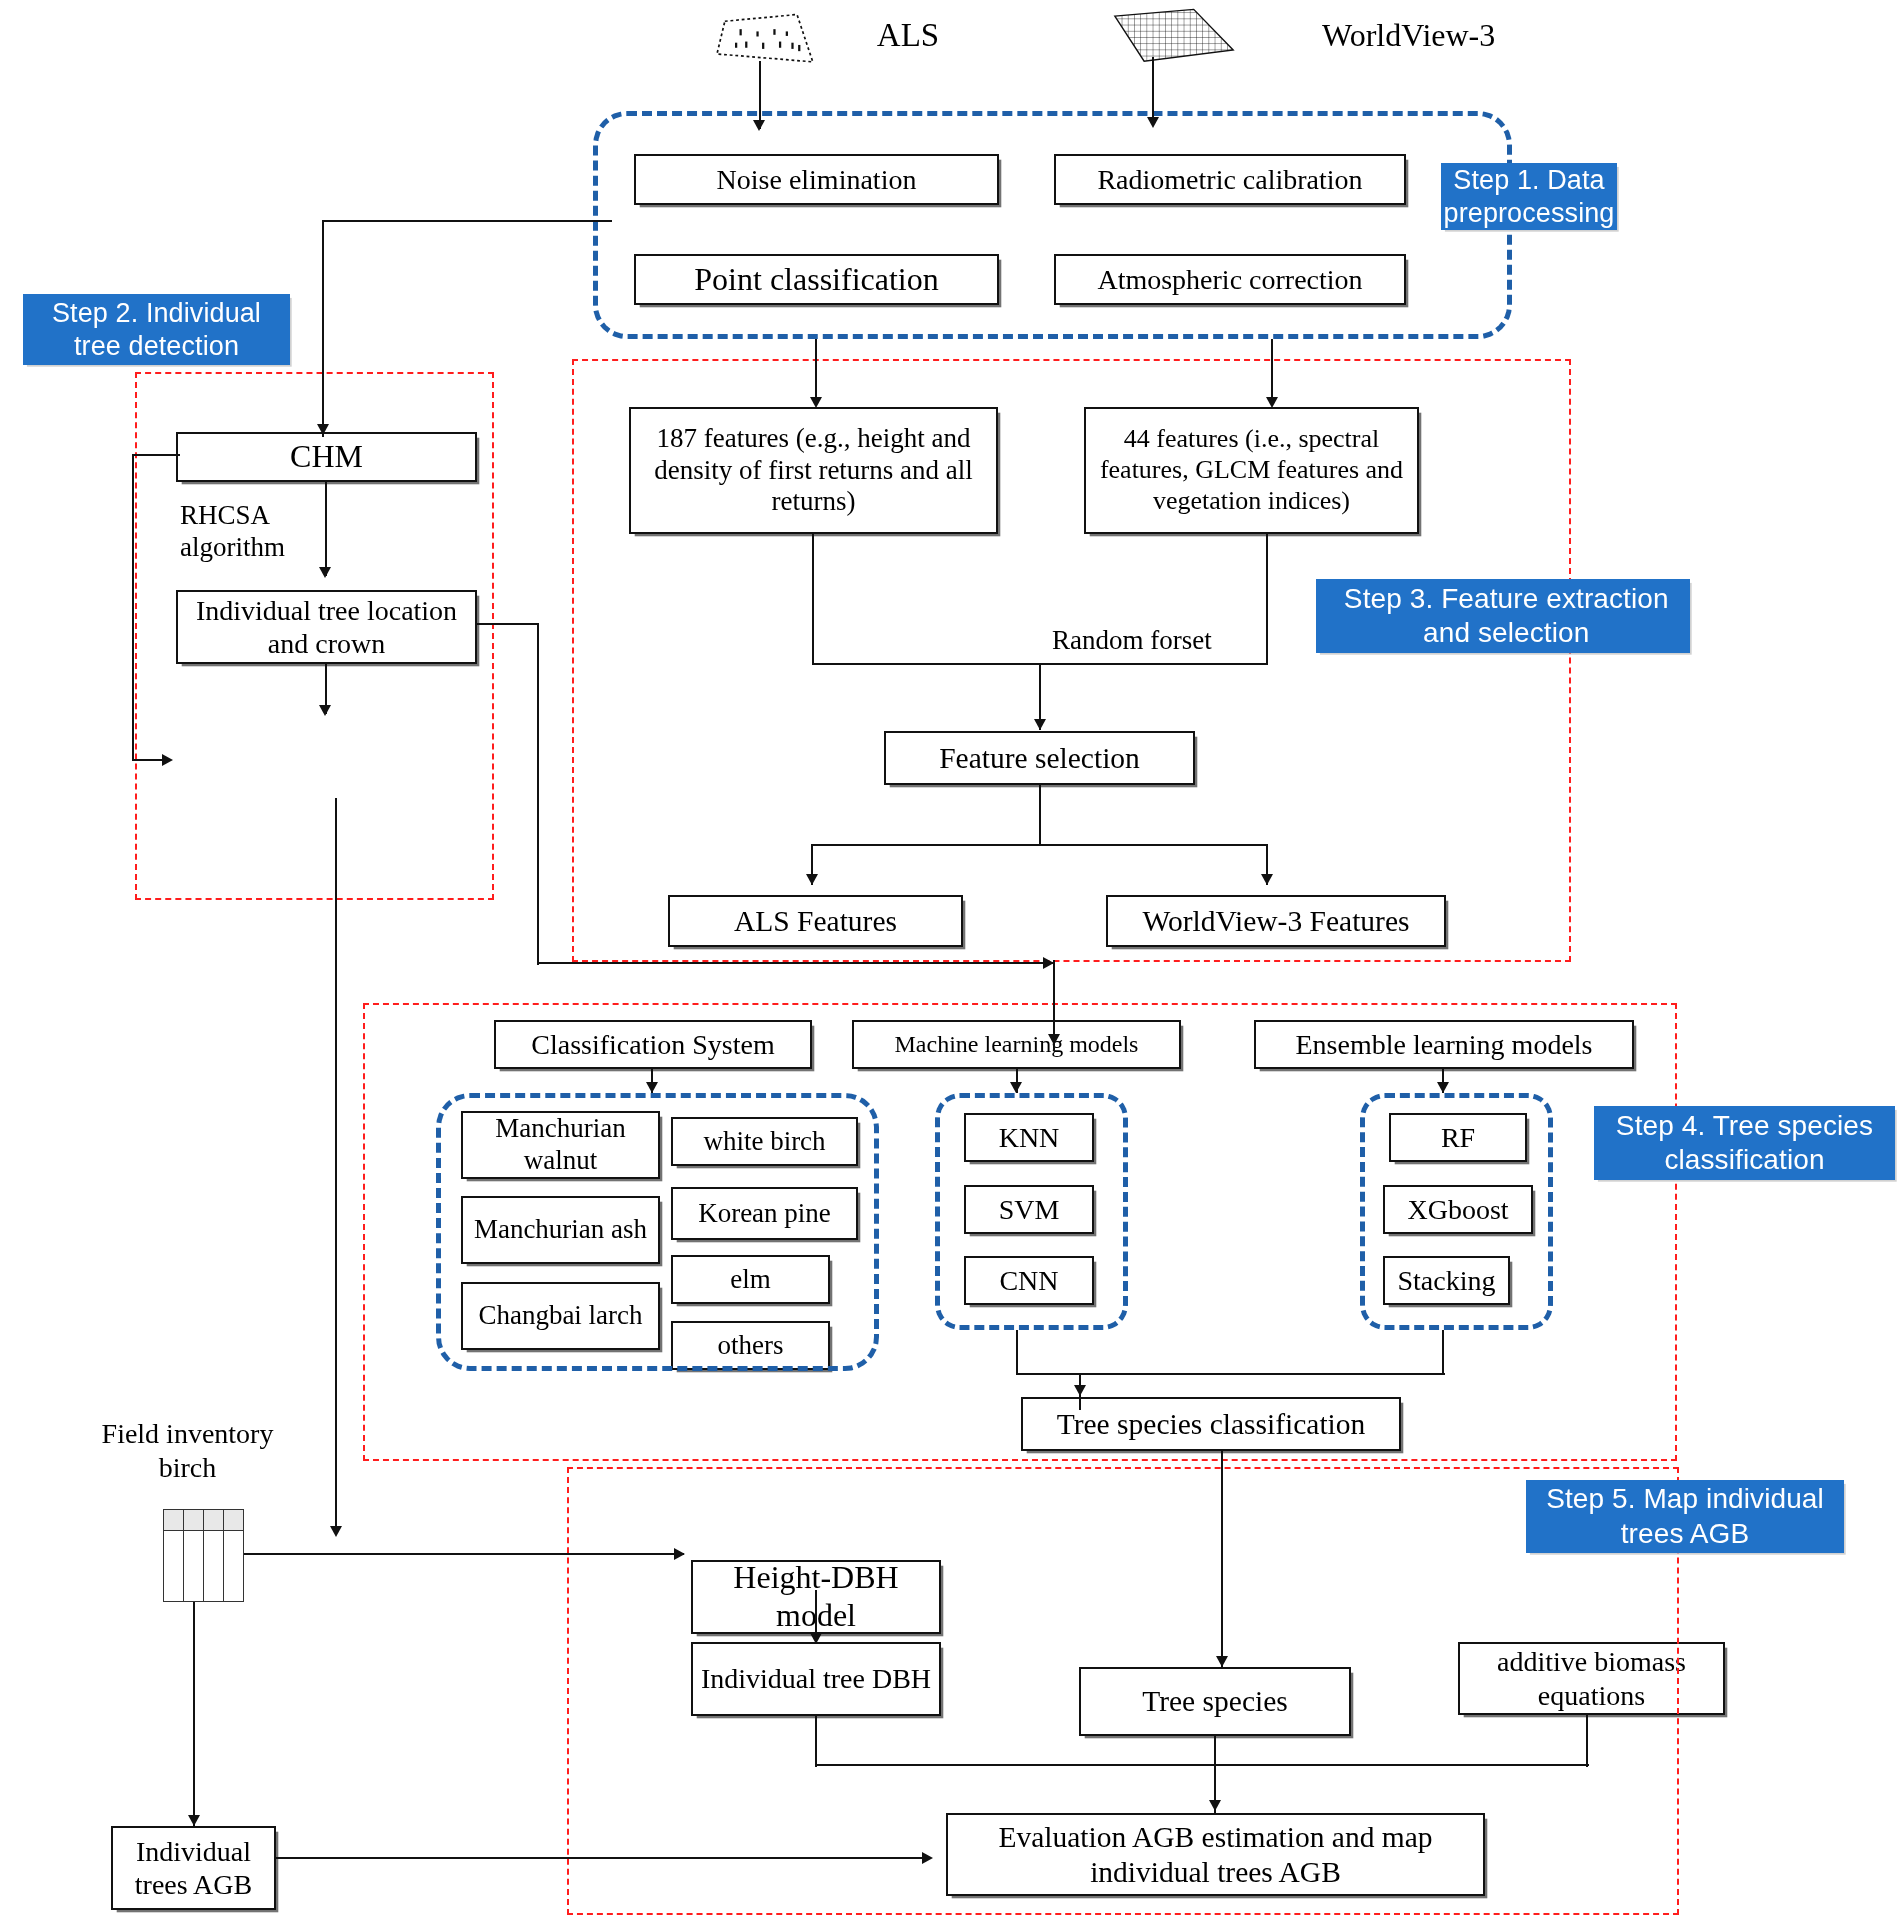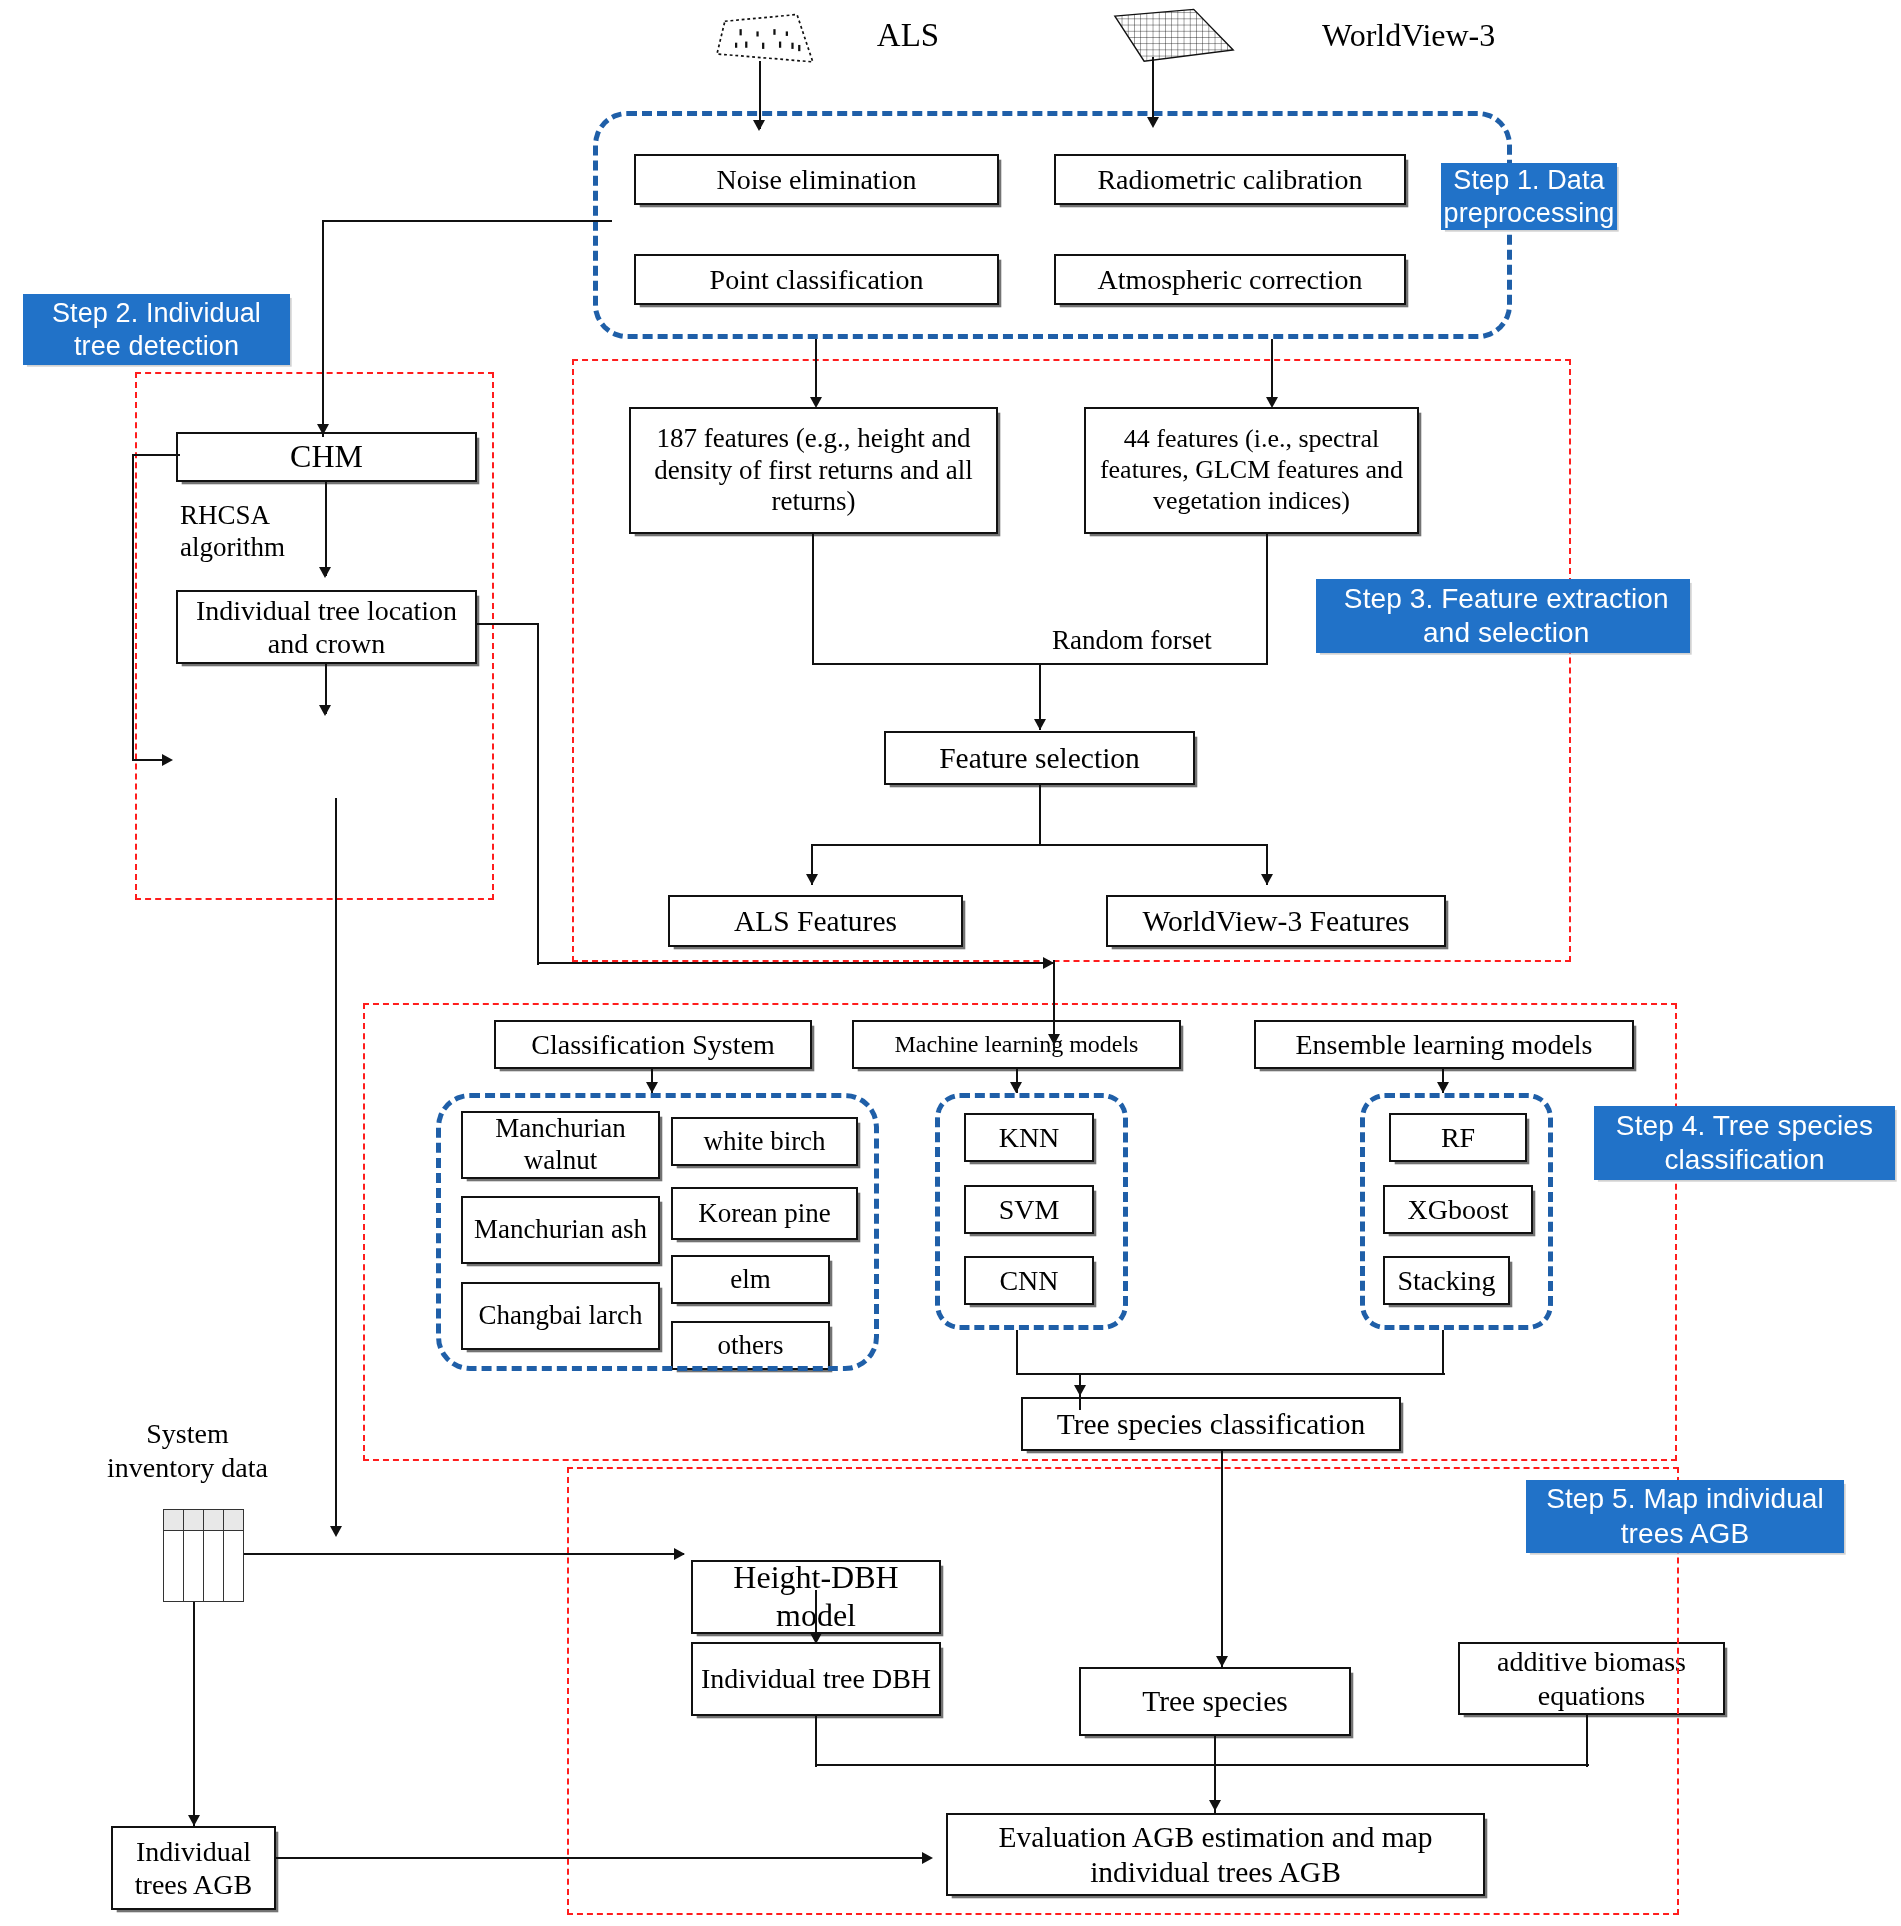--- a/index.html
+++ b/index.html
@@ -91,21 +91,21 @@
 
   <div class="vline" style="left:759px;top:61px;height:68px;"></div>
   <div class="arrowdown" style="left:753px;top:120px;"></div>
   <div class="vline" style="left:1152px;top:57px;height:69px;"></div>
   <div class="arrowdown" style="left:1147px;top:117px;"></div>
 
   <div class="bluegroup" style="left:593px;top:111px;width:919px;height:228px;"></div>
 
   <div class="pbox" style="left:634px;top:154px;width:365px;height:51px;font-size:28px;">Noise elimination</div>
   <div class="pbox" style="left:1054px;top:154px;width:352px;height:51px;font-size:28px;">Radiometric calibration</div>
-  <div class="pbox" style="left:634px;top:254px;width:365px;height:51px;font-size:28px;">Point classification</div>
+  <div class="pbox" style="left:634px;top:254px;width:365px;height:51px;font-size:32px;">Point classification</div>
   <div class="pbox" style="left:1054px;top:254px;width:352px;height:51px;font-size:28px;">Atmospheric correction</div>
 
   <div class="steplabel" style="left:1441px;top:163px;width:176px;height:67px;font-size:27px;">Step 1. Data preprocessing</div>
 
   <div class="hline" style="left:322px;top:220px;width:290px;"></div>
   <div class="vline" style="left:322px;top:220px;height:217px;"></div>
   <div class="arrowdown" style="left:317px;top:424px;"></div>
 
   <div class="vline" style="left:815px;top:339px;height:67px;"></div>
   <div class="arrowdown" style="left:810px;top:397px;"></div>
@@ -216,21 +216,21 @@
 
   <div class="pbox" style="left:1021px;top:1397px;width:380px;height:54px;font-size:29.5px;">Tree species classification</div>
 
   <div class="vline" style="left:1221px;top:1451px;height:216px;"></div>
   <div class="arrowdown" style="left:1216px;top:1656px;"></div>
 
   <div class="redframe" style="left:567px;top:1467px;width:1112px;height:448px;"></div>
 
   <div class="steplabel" style="left:1526px;top:1480px;width:318px;height:73px;font-size:28px;">Step 5.  Map individual trees AGB</div>
 
-  <div class="cap" style="left:94px;top:1417px;width:187px;font-size:28px;">System inventory data</div>
+  <div class="cap" style="left:94px;top:1417px;width:187px;font-size:28px;">Field inventory birch</div>
   <div class="fitable" style="left:163px;top:1509px;width:79px;height:91px;">
     <div class="hdr">
       <div class="c"></div>
       <div class="c"></div>
       <div class="c"></div>
       <div class="c"></div>
     </div>
     <div class="bdy">
       <div class="c"></div>
       <div class="c"></div>

